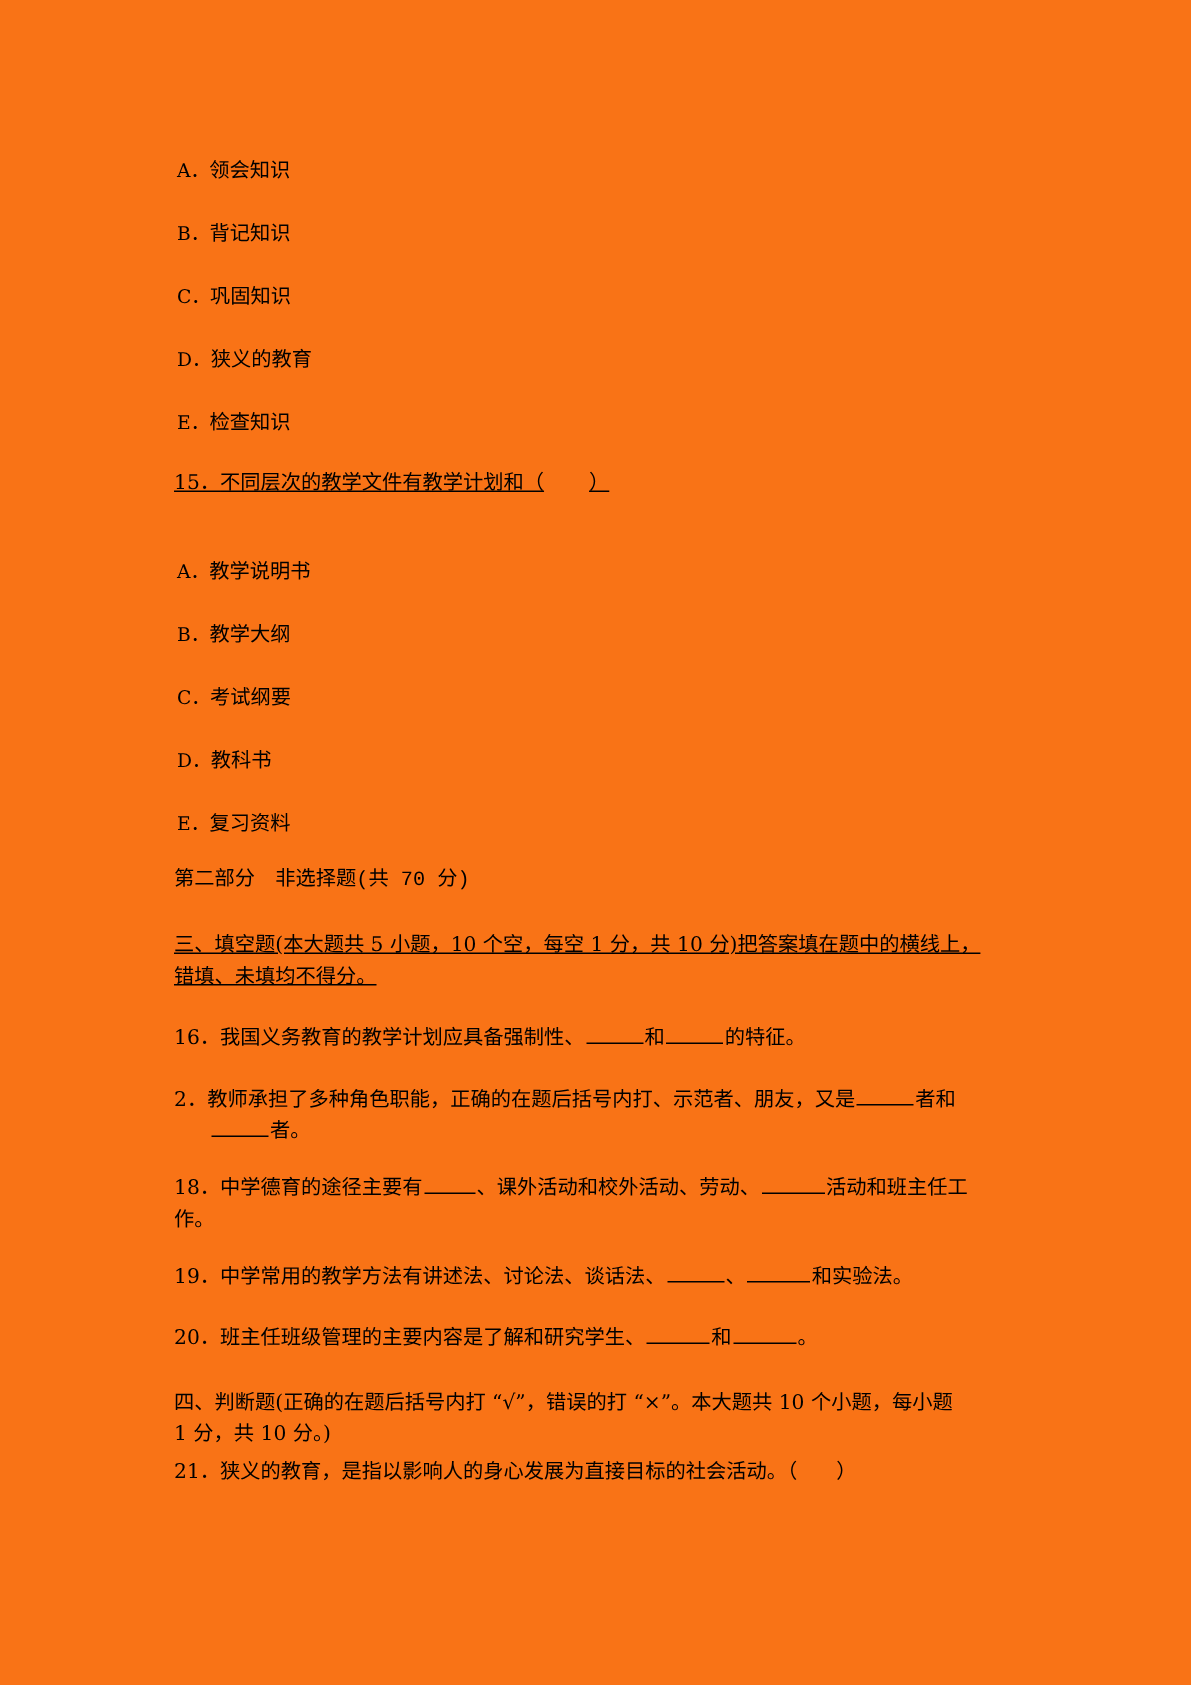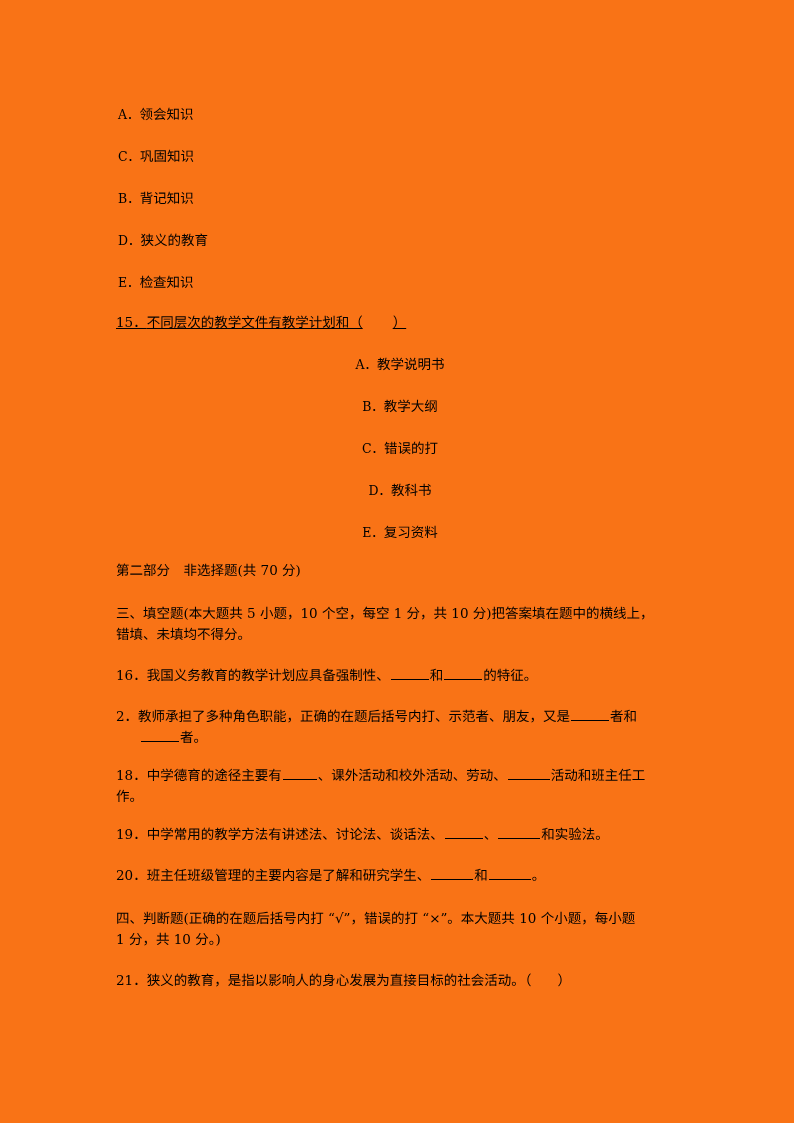--- a/index.html
+++ b/index.html
@@ -48,26 +48,26 @@
     padding-left: 2px;
   }
   .option .lbl {
     font-family: "DejaVu Serif", "Liberation Serif", serif;
     font-size: 12.5px;
   }
   .qline {
     font-size: 13.5px;
     line-height: 21px;
   }
-  .sec-part { margin-top: 20px; }
-  .sec-fill { margin-top: 22px; }
+  .sec-part { margin-top: 20px; font-family: Liberation Mono, monospace; }
+  .sec-fill { margin-top: 22px; text-decoration: underline; }
   .q-item { margin-top: 20px; }
   .q-item-tight { margin-top: 17px; }
   .sec-tf { margin-top: 22px; }
-  .q21 { margin-top: 20px; }
+  .q21 { margin-top: 4px; }
 
   .blank {
     display: inline-block;
     border-bottom: 1.2px solid #000;
     height: 11px;
     vertical-align: baseline;
     margin: 0 1px;
   }
   .blank.w1 { width: 38px; }
   .blank.w2 { width: 42px; }
@@ -85,46 +85,46 @@
 <body>
 
 <div class="page">
   <div class="content">
 
     <div>
       <div class="option">
         <span class="lbl latin">A．</span><span>领会知识</span>
       </div>
       <div class="option">
-        <span class="lbl latin">C．</span><span>巩固知识</span>
+        <span class="lbl latin">B．</span><span>背记知识</span>
       </div>
       <div class="option">
-        <span class="lbl latin">B．</span><span>背记知识</span>
+        <span class="lbl latin">C．</span><span>巩固知识</span>
       </div>
       <div class="option">
         <span class="lbl latin">D．</span><span>狭义的教育</span>
       </div>
       <div class="option">
         <span class="lbl latin">E．</span><span>检查知识</span>
       </div>
     </div>
 
     <div class="qline" style="margin-top:-2px;text-decoration:underline;">
       <span class="latin">15．</span><span>不同层次的教学文件有教学计划和（</span><span class="paren-gap"></span><span>）</span>
     </div>
 
-    <div style="margin-top:21px;text-align:center;">
+    <div style="margin-top:38px;">
       <div class="option">
         <span class="lbl latin">A．</span><span>教学说明书</span>
       </div>
       <div class="option">
         <span class="lbl latin">B．</span><span>教学大纲</span>
       </div>
       <div class="option">
-        <span class="lbl latin">C．</span><span>错误的打</span>
+        <span class="lbl latin">C．</span><span>考试纲要</span>
       </div>
       <div class="option">
         <span class="lbl latin">D．</span><span>教科书</span>
       </div>
       <div class="option">
         <span class="lbl latin">E．</span><span>复习资料</span>
       </div>
     </div>
 
     <div class="line sec-part" style="margin-top:-4px;">第二部分　非选择题(共 70 分)</div>

